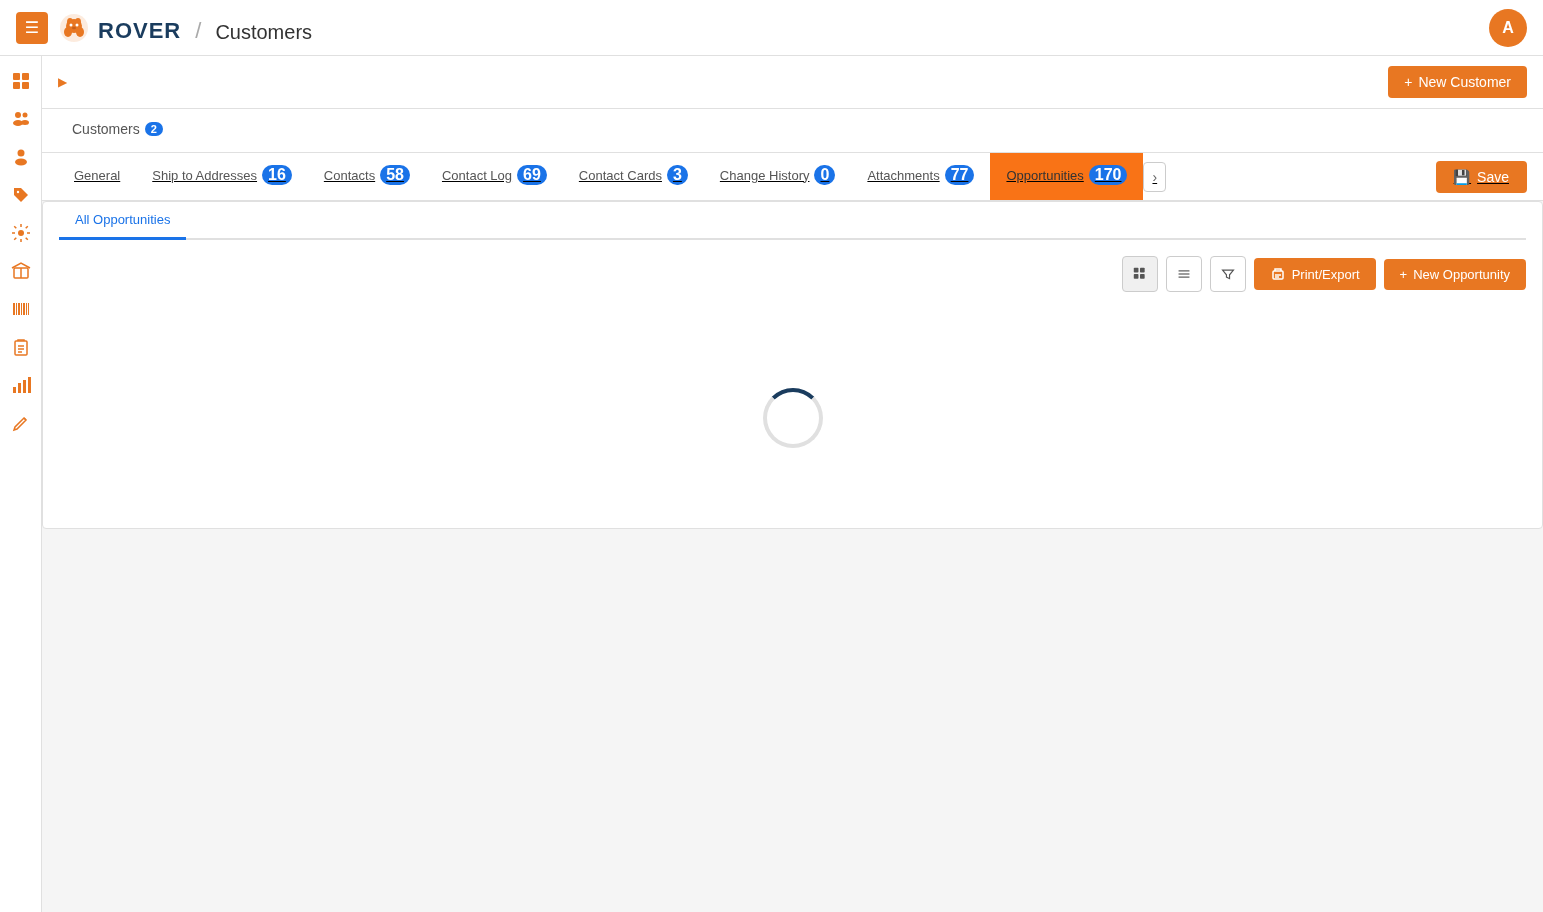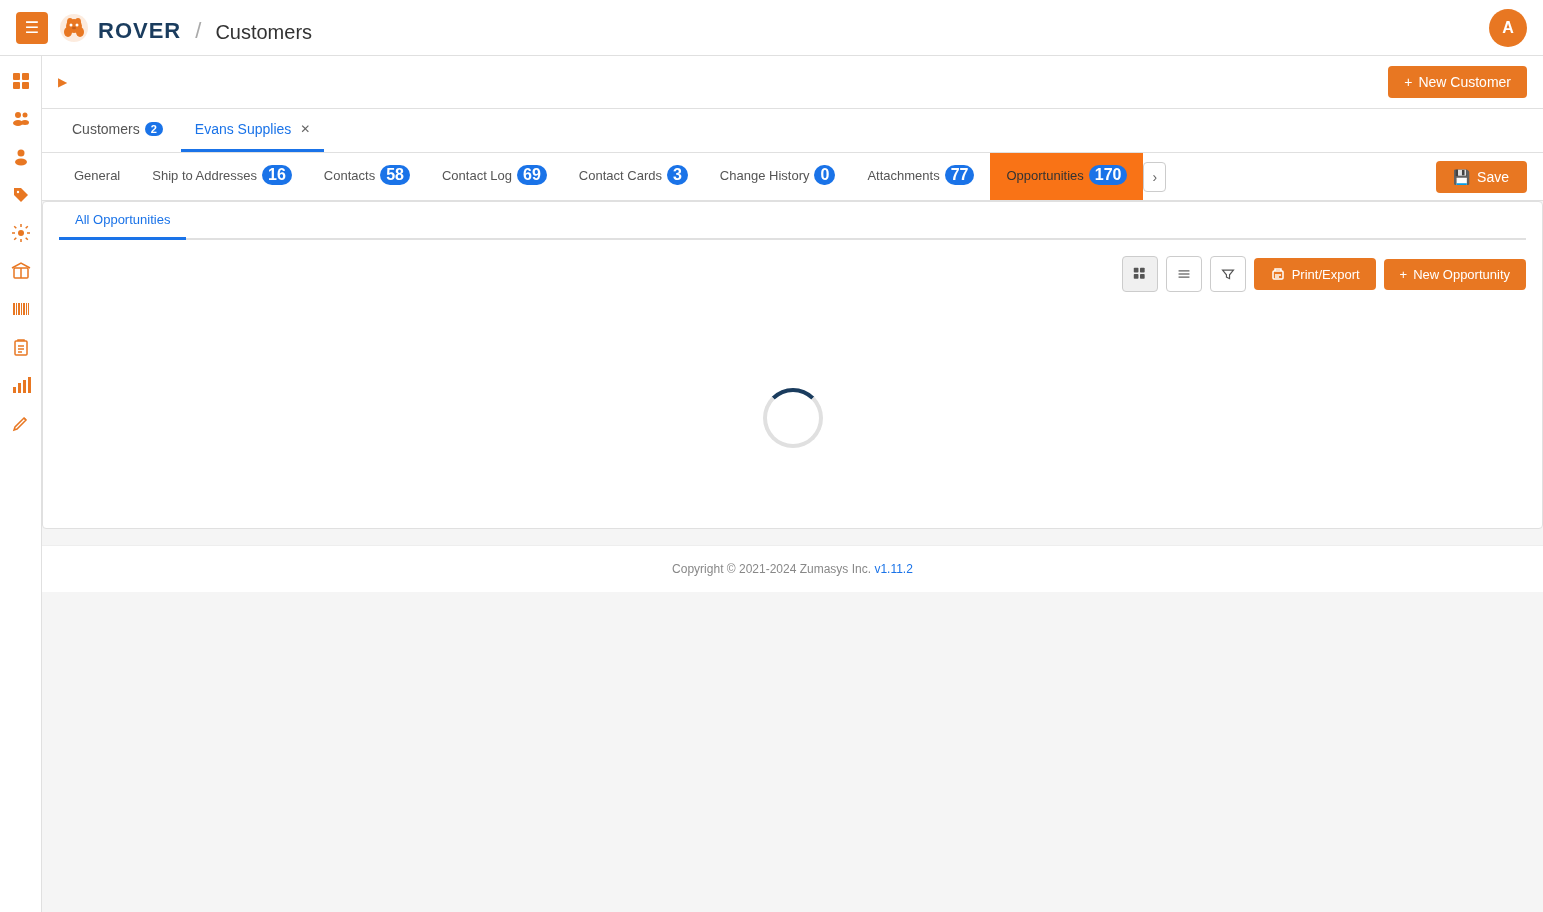--- a/index.html
+++ b/index.html
@@ -166,20 +166,21 @@
     }
 
     
     .inner-tabs {
       background: #fff;
       padding: 0 16px;
       display: flex;
       align-items: center;
       border-bottom: 1px solid #e0e0e0;
       gap: 0;
+      text-decoration: underline;
     }
     .inner-tab {
       padding: 12px 16px;
       cursor: pointer;
       font-size: 13px;
       color: #555;
       border-bottom: 3px solid transparent;
       white-space: nowrap;
       display: flex;
       align-items: center;
@@ -435,24 +436,20 @@
     <button class="new-customer-btn">
       <span>+</span>
       <span>New Customer</span>
     </button>
   </div>
 
   <div class="tabs-container">
     <div class="tab-item">
       <span>Customers</span>
       <span class="tab-badge">2</span>
-    </div>
-    <div class="tab-item active">
-      <span>Evans Supplies</span>
-      <span class="tab-close">✕</span>
     </div>
   </div>
 
   <div class="inner-tabs">
     <div class="inner-tab">
       <span>General</span>
     </div>
     <div class="inner-tab">
       <span>Ship to Addresses</span>
       <span class="inner-tab-badge">16</span>
@@ -533,18 +530,14 @@
         <span>+</span>
         <span>New Opportunity</span>
       </button>
     </div>
 
     <div class="loading-area">
       <div class="spinner"></div>
     </div>
   </div>
 
-  <div class="footer">
-    <span>Copyright © 2021-2024 Zumasys Inc.</span>
-    <a href="#">v1.11.2</a>
-  </div>
 
 </div>
 
 </body></html>

